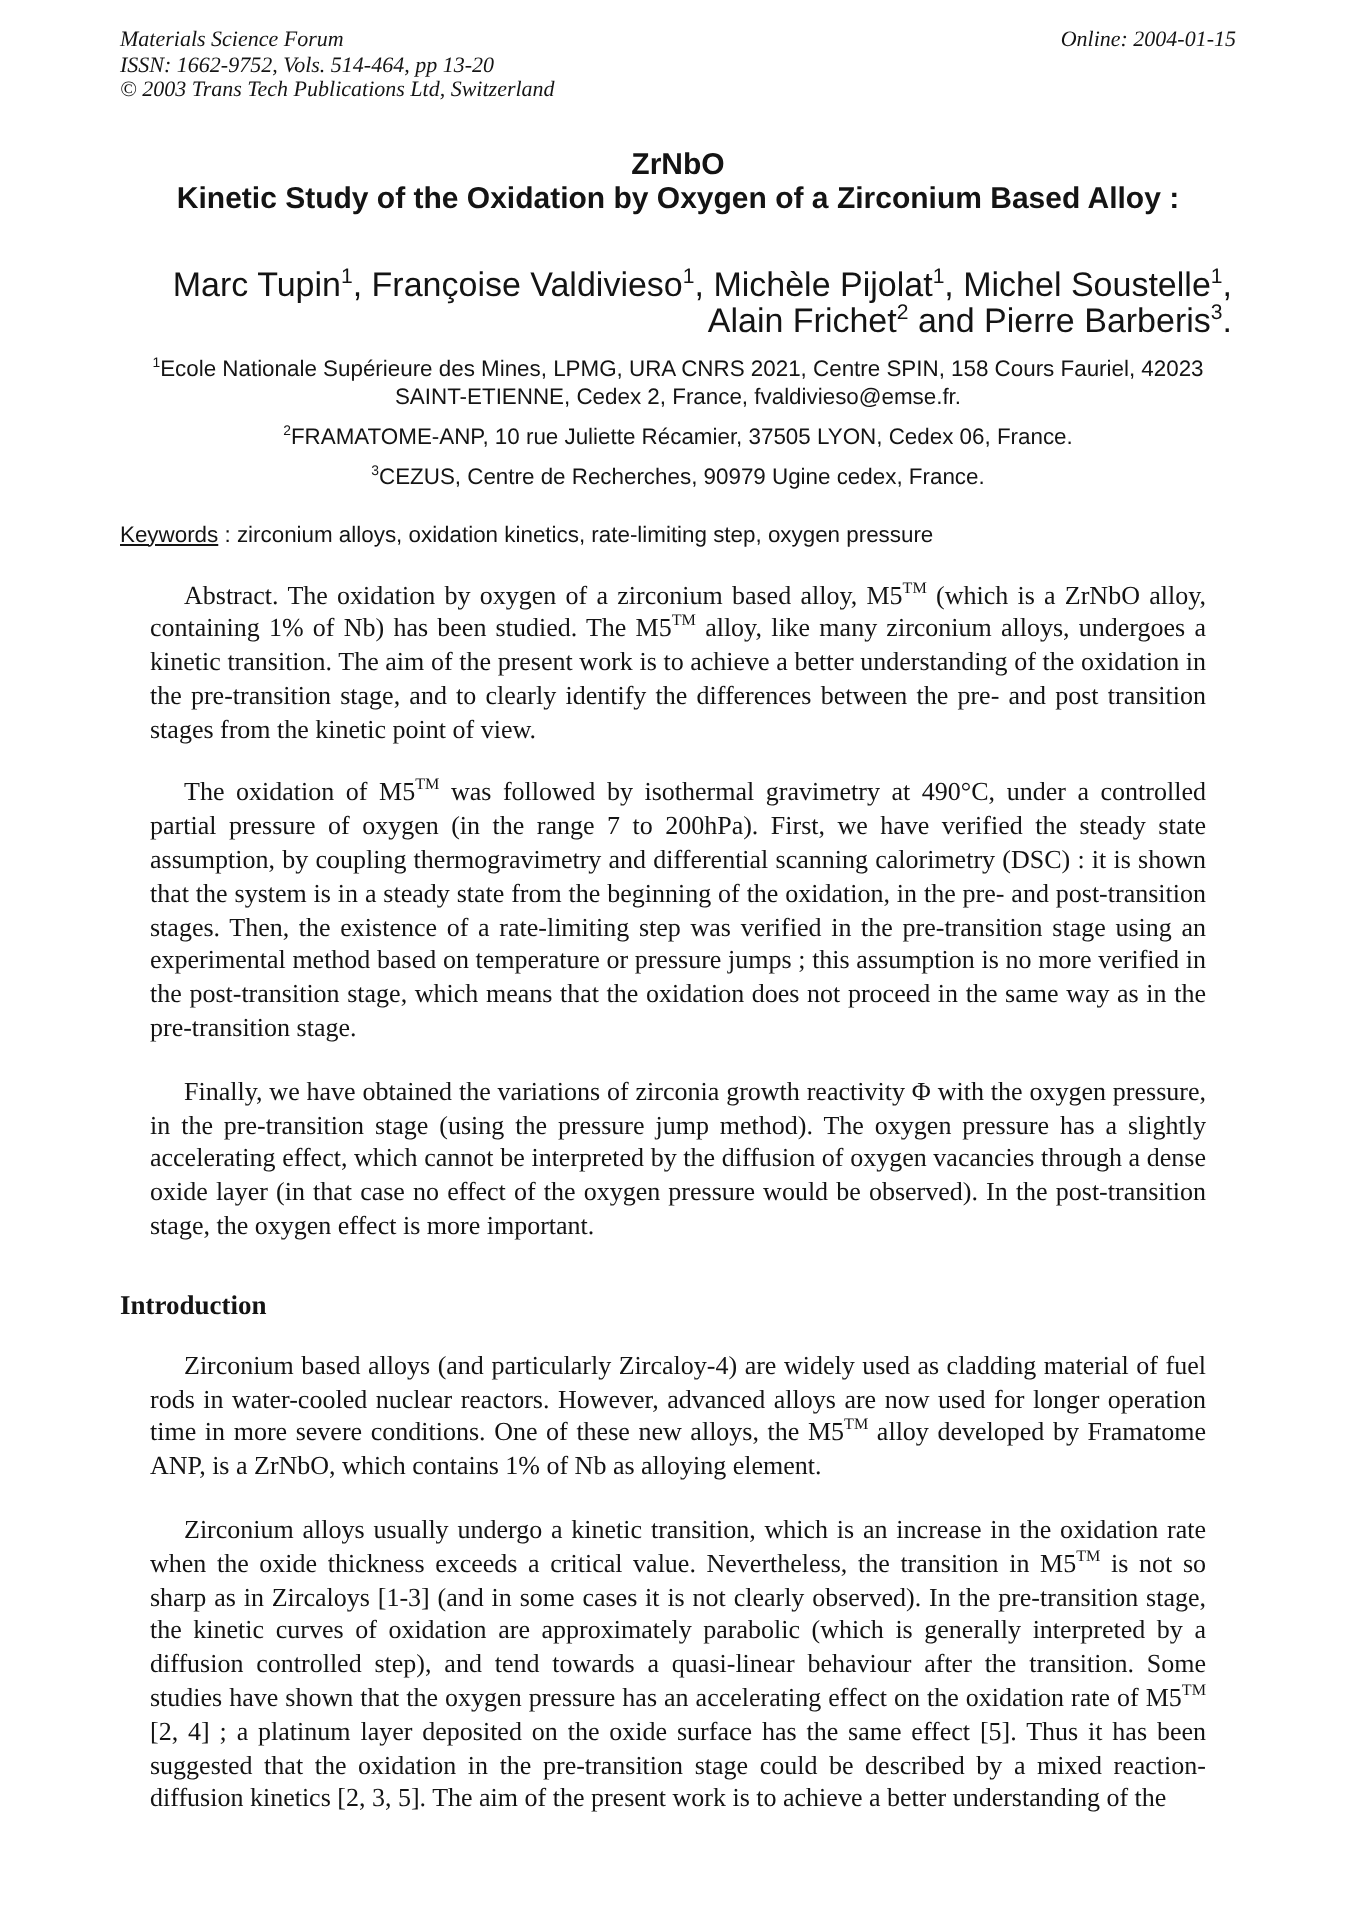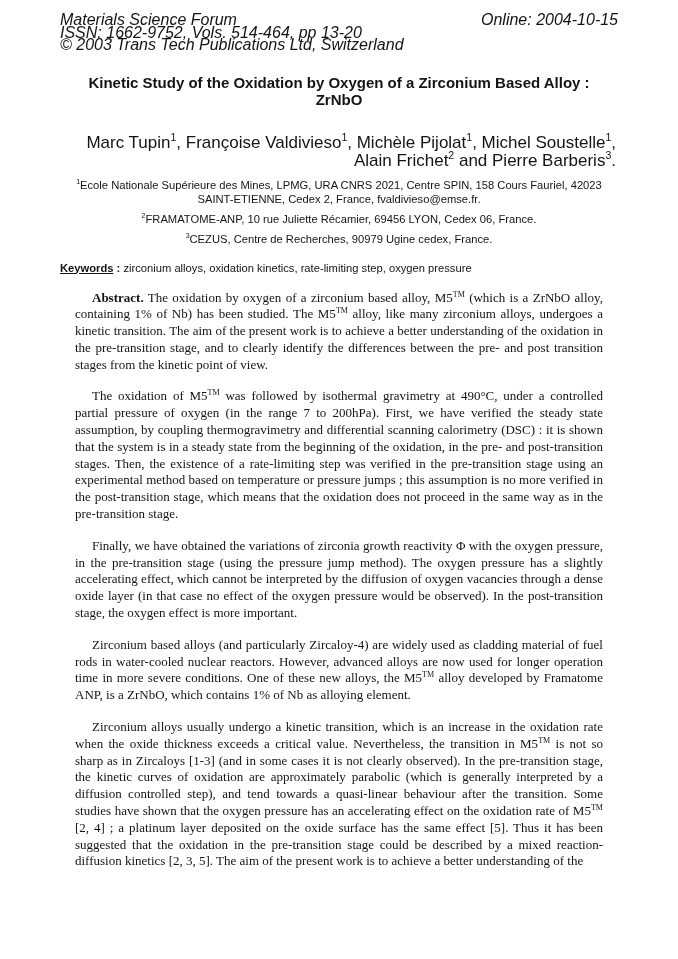--- a/index.html
+++ b/index.html
@@ -15,23 +15,23 @@
     padding: 14px 60px 0 60px;
     background: #ffffff;
     color: #141414;
     overflow: hidden;
   }
   
   .header {
     display: flex;
     justify-content: space-between;
     align-items: flex-start;
-    font-family: Liberation Sans, sans-serif;
+    font-family: Liberation Serif, serif;
     font-style: italic;
-    font-size: 16px;
+    font-size: 11px;
     line-height: 12.5px;
   }
   .header-left div { white-space: nowrap; }
   .header-right { white-space: nowrap; }
   
   .title-block {
     margin-top: 22px;
     text-align: center;
     font-family: "Liberation Sans", sans-serif;
     font-weight: bold;
@@ -76,62 +76,63 @@
   }
   .section-heading {
     margin: 22px 0 0 0;
     font-family: "Liberation Serif", serif;
     font-weight: bold;
     font-size: 13.5px;
     line-height: 17px;
   }
   .intro .body.first { margin-top: 14px; }
   
-  .b { font-weight: bold; }
+  .b { font-weight: normal; }
   .u { text-decoration: underline; }
   sup {
     font-size: 62%;
     line-height: 0;
     vertical-align: super;
   }
 </style>
 </head>
 <body>
 
 <div class="page">
 
   <div class="header">
     <div class="header-left">
       <div>Materials Science Forum</div>
       <div>ISSN: 1662-9752, Vols. 514-464, pp 13-20</div>
       <div>© 2003 Trans Tech Publications Ltd, Switzerland</div>
     </div>
-    <div class="header-right">Online: 2004-10-15</div>
+    <div class="header-right">Online: 2004-01-15</div>
   </div>
 
   <div class="title-block">
+    <div>ZrNbO</div>
     <div>Kinetic Study of the Oxidation by Oxygen of a Zirconium Based Alloy :</div>
-    <div>ZrNbO</div>
   </div>
 
   <div class="authors"><span>Marc Tupin</span><sup>1</sup><span>, Françoise Valdivieso</span><sup>1</sup><span>, Michèle Pijolat</span><sup>1</sup><span>, Michel Soustelle</span><sup>1</sup><span>, Alain Frichet</span><sup>2</sup><span> and Pierre Barberis</span><sup>3</sup><span>.</span></div>
 
   <div class="affiliations">
     <div class="affiliation"><sup>1</sup><span>Ecole Nationale Supérieure des Mines, LPMG, URA CNRS 2021, Centre SPIN, 158 Cours Fauriel, 42023 SAINT-ETIENNE, Cedex 2, France, fvaldivieso@emse.fr.</span></div>
-    <div class="affiliation"><sup>2</sup><span>FRAMATOME-ANP, 10 rue Juliette Récamier, 69456 LYON, Cedex 06, France.</span></div>
+    <div class="affiliation"><sup>2</sup><span>FRAMATOME-ANP, 10 rue Juliette Récamier, 37505 LYON, Cedex 06, France.</span></div>
     <div class="affiliation"><sup>3</sup><span>CEZUS, Centre de Recherches, 90979 Ugine cedex, France.</span></div>
   </div>
 
   <div class="keywords"><span class="b u">Keywords</span><span class="b"> : </span><span>zirconium alloys, oxidation kinetics, rate-limiting step, oxygen pressure</span></div>
 
   <div class="abstract">
     <p class="body"><span class="b">Abstract.</span><span> The oxidation by oxygen of a zirconium based alloy, M5</span><sup>TM</sup><span> (which is a ZrNbO alloy, containing 1% of Nb) has been studied. The M5</span><sup>TM</sup><span> alloy, like many zirconium alloys, undergoes a kinetic transition. The aim of the present work is to achieve a better understanding of the oxidation in the pre-transition stage, and to clearly identify the differences between the pre- and post transition stages from the kinetic point of view.</span></p>
     <p class="body"><span>The oxidation of M5</span><sup>TM</sup><span> was followed by isothermal gravimetry at 490°C, under a controlled partial pressure of oxygen (in the range 7 to 200hPa). First, we have verified the steady state assumption, by coupling thermogravimetry and differential scanning calorimetry (DSC) : it is shown that the system is in a steady state from the beginning of the oxidation, in the pre- and post-transition stages. Then, the existence of a rate-limiting step was verified in the pre-transition stage using an experimental method based on temperature or pressure jumps ; this assumption is no more verified in the post-transition stage, which means that the oxidation does not proceed in the same way as in the pre-transition stage.</span></p>
     <p class="body"><span>Finally, we have obtained the variations of zirconia growth reactivity Φ with the oxygen pressure, in the pre-transition stage (using the pressure jump method). The oxygen pressure has a slightly accelerating effect, which cannot be interpreted by the diffusion of oxygen vacancies through a dense oxide layer (in that case no effect of the oxygen pressure would be observed). In the post-transition stage, the oxygen effect is more important.</span></p>
   </div>
 
+  <h2 class="section-heading">Introduction</h2>
 
   <div class="intro">
     <p class="body first"><span>Zirconium based alloys (and particularly Zircaloy-4) are widely used as cladding material of fuel rods in water-cooled nuclear reactors. However, advanced alloys are now used for longer operation time in more severe conditions. One of these new alloys, the M5</span><sup>TM</sup><span> alloy developed by Framatome ANP, is a ZrNbO, which contains 1% of Nb as alloying element.</span></p>
     <p class="body"><span>Zirconium alloys usually undergo a kinetic transition, which is an increase in the oxidation rate when the oxide thickness exceeds a critical value. Nevertheless, the transition in M5</span><sup>TM</sup><span> is not so sharp as in Zircaloys [1-3] (and in some cases it is not clearly observed). In the pre-transition stage, the kinetic curves of oxidation are approximately parabolic (which is generally interpreted by a diffusion controlled step), and tend towards a quasi-linear behaviour after the transition. Some studies have shown that the oxygen pressure has an accelerating effect on the oxidation rate of M5</span><sup>TM</sup><span> [2, 4] ; a platinum layer deposited on the oxide surface has the same effect [5]. Thus it has been suggested that the oxidation in the pre-transition stage could be described by a mixed reaction-diffusion kinetics [2, 3, 5]. The aim of the present work is to achieve a better understanding of the</span></p>
   </div>
 
 </div>
 
 </body></html>

